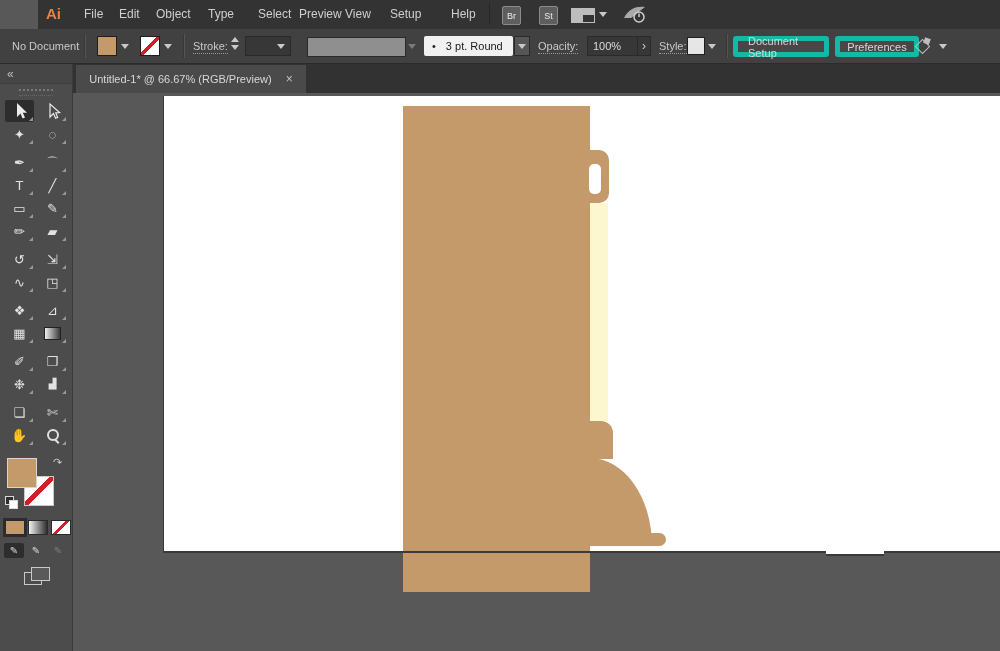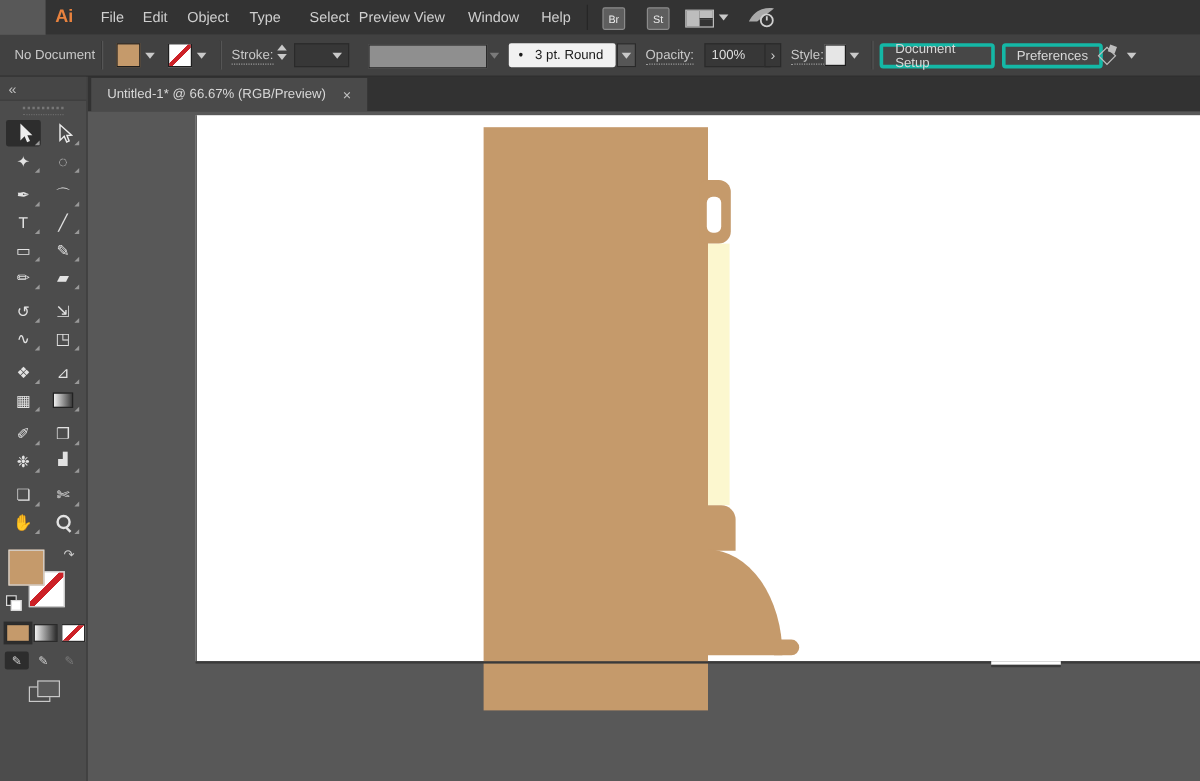--- a/index.html
+++ b/index.html
@@ -37,21 +37,21 @@
   #stepper .up{border-bottom:5px solid #C9C9C9;}
   #stepper .dn{border-top:5px solid #C9C9C9;}
   #width-profile{position:absolute;left:307px;top:8px;width:97px;height:18px;background:#8F8F8F;border:1px solid #2A2A2A;}
   #wp-chev{position:absolute;left:408px;top:15px;border-top-color:#7a7a7a;}
   #brush-btn{position:absolute;left:424px;top:7px;width:89px;height:20px;background:#F1F1F1;border-radius:2px;
              color:#1A1A1A;font-size:11px;display:flex;align-items:center;box-sizing:border-box;padding:0 8px;gap:10px;}
   #brush-chev-btn{position:absolute;left:514px;top:7px;width:16px;height:20px;background:#565656;border:1px solid #2A2A2A;
                   box-sizing:border-box;display:flex;align-items:center;justify-content:center;}
   #opacity-more{position:absolute;left:637px;top:7px;width:14px;height:20px;background:#373737;border:1px solid #2A2A2A;
                 box-sizing:border-box;color:#C9C9C9;font-size:12px;display:flex;align-items:center;justify-content:center;}
-  .cb-btn{position:absolute;top:7px;height:21px;background:#474747;border:3px solid #14b8a6;border-radius:3px;
+  .cb-btn{position:absolute;top:7px;height:21px;background:#474747;border:5px solid #14b8a6;border-radius:3px;
           color:#D8D8D8;font-size:11px;display:flex;align-items:center;justify-content:center;box-sizing:border-box;padding:0 10px;}
   #arrange-icon{position:absolute;left:915px;top:9px;width:18px;height:15px;}
   #arrange-icon .k1{position:absolute;left:2px;top:3px;width:9px;height:9px;border:1px solid #BDBDBD;transform:rotate(45deg);}
   #arrange-icon .k2{position:absolute;left:9px;top:0;width:6px;height:6px;background:#BDBDBD;transform:rotate(20deg);}
   #cb-last-chev{position:absolute;left:939px;top:15px;}
   
   #toolpanel{position:absolute;left:0;top:64px;width:73px;height:587px;background:#4C4C4C;z-index:6;
              border-right:1px solid #3A3A3A;box-sizing:border-box;}
   #panel-collapse{padding:3px 0 2px 7px;color:#BFBFBF;font-size:12px;letter-spacing:-1px;background:#464646;
                   border-bottom:1px solid #3E3E3E;}
@@ -116,21 +116,21 @@
 
 <div id="menubar">
   <span id="ai-logo">Ai</span>
   <span class="menu-item" style="left:46px">File</span>
   <span class="menu-item" style="left:81px">Edit</span>
   <span class="menu-item" style="left:118px">Object</span>
   <span class="menu-item" style="left:170px">Type</span>
   <span class="menu-item" style="left:220px">Select</span>
   <span class="menu-item" style="left:261px">Preview</span>
   <span class="menu-item" style="left:307px">View</span>
-  <span class="menu-item" style="left:352px">Window</span>
+  <span class="menu-item" style="left:352px">Setup</span>
   <span class="menu-item" style="left:413px">Help</span>
   <span class="mb-sep"></span>
   <span class="badge" style="left:464px">Br</span>
   <span class="badge" style="left:501px">St</span>
   <span id="layout-icon">
       <span class="li-l"></span>
       <span class="li-r">
         <span></span>
         <span></span>
       </span>

